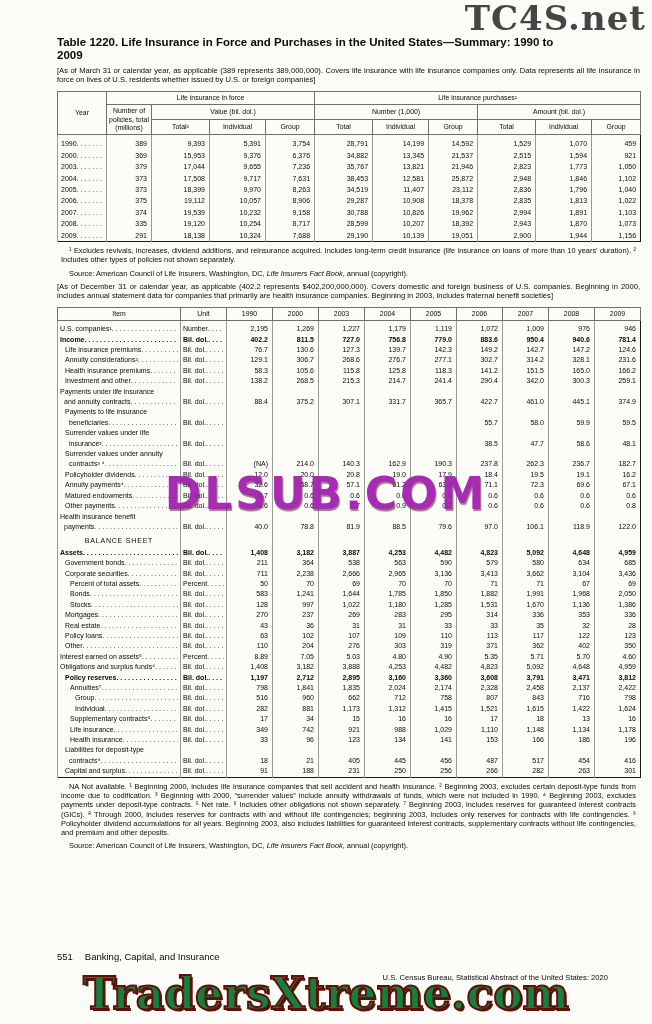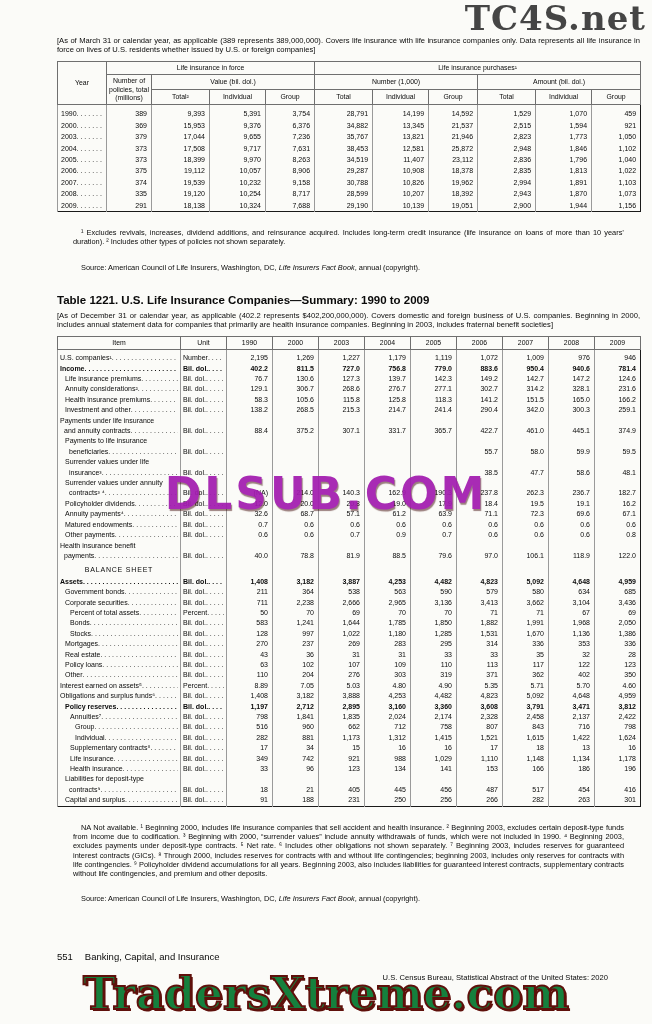--- a/index.html
+++ b/index.html
@@ -16,34 +16,35 @@
   .t1220 td{line-height:11.4px;}
   .t1221 td{line-height:10.4px;}
   td.num{text-align:right;padding-right:4px;}
   tr.bold td{font-weight:bold;}
   td.section{text-align:center;font-size:7px;letter-spacing:.8px;padding:4px 0 1px 0;}
   .lead{display:flex;align-items:baseline;overflow:hidden;padding-right:2px;}
   .lbl{white-space:nowrap;}
   .l1{white-space:nowrap;overflow:hidden;}
   .dots{flex:1 1 0;overflow:hidden;white-space:nowrap;}
   .dots::before{content:" . . . . . . . . . . . . . . . . . . . . . . . . . . . . . . . . . . . . . . . .";}
-  .fnote{font-size:7.4px;line-height:9.3px;text-align:justify;text-indent:8px;margin:16px;max-width:583px;}
+  .fnote{font-size:7.4px;line-height:9.3px;text-align:justify;text-indent:8px;margin:4px;max-width:583px;}
   .footer-line{position:absolute;left:57px;top:951px;font-size:9.5px;}
   .footer-line .sect{margin-left:12px;}
   .footer-src{position:absolute;top:973px;right:44px;font-size:7.6px;}
   .wm{position:absolute;pointer-events:none;z-index:5;}
   .wm-top{top:0;right:6px;font-family:"DejaVu Serif",serif;font-weight:bold;font-size:34px;line-height:36px;color:#2d2d2d;opacity:.88;letter-spacing:1px;}
   .wm-mid{top:471px;left:50%;transform:translateX(-50%);font-family:"DejaVu Sans",sans-serif;font-weight:bold;font-size:44px;line-height:46px;color:#a21caf;letter-spacing:3px;opacity:.93;text-shadow:1px 2px 1px rgba(60,8,8,.55);white-space:nowrap;}
   .wm-bot{top:970px;left:50%;transform:translateX(-50%);font-family:"DejaVu Serif",serif;font-weight:bold;font-size:44px;line-height:48px;color:#15803d;white-space:nowrap;-webkit-text-stroke:2px #5f100b;text-shadow:2px 2px 0 #5f100b;}
 </style>
 </head>
 <body>
 
 <div class="page">
 
+  <h2 class="ttitle">Table 1220. Life Insurance in Force and Purchases in the United States—Summary: 1990 to 2009</h2>
   <p class="tnote">[As of March 31 or calendar year, as applicable (389 represents 389,000,000). Covers life insurance with life insurance companies only. Data represents all life insurance in force on lives of U.S. residents whether issued by U.S. or foreign companies]</p>
 
   <table class="dtable t1220">
     <colgroup>
       <col style="width:49px">
         <col style="width:45px">
       <col style="width:58px">
         <col style="width:56px">
         <col style="width:49px">
       <col style="width:58px">
@@ -239,21 +240,20 @@
           <td class="num">2,900</td>
           <td class="num">1,944</td>
           <td class="num">1,156</td>
         </tr>
       </tbody>
   </table>
 
   <p class="fnote">¹ Excludes revivals, increases, dividend additions, and reinsurance acquired. Includes long-term credit insurance (life insurance on loans of more than 10 years’ duration). ² Includes other types of policies not shown separately.</p>
   <p class="fnote"><span>Source: American Council of Life Insurers, Washington, DC, </span><i>Life Insurers Fact Book</i><span>, annual (copyright).</span></p>
 
-  <h2 class="ttitle second">Table 1221. U.S. Life Insurance Companies—Summary: 1990 to 2009</h2>
   <p class="tnote">[As of December 31 or calendar year, as applicable (402.2 represents $402,200,000,000). Covers domestic and foreign business of U.S. companies. Beginning in 2000, includes annual statement data for companies that primarily are health insurance companies. Beginning in 2003, includes fraternal benefit societies]</p>
 
   <table class="dtable t1221">
     <colgroup>
       <col style="width:123px">
         <col style="width:46px">
       <col style="width:46px">
         <col style="width:46px">
         <col style="width:46px">
       <col style="width:46px">

